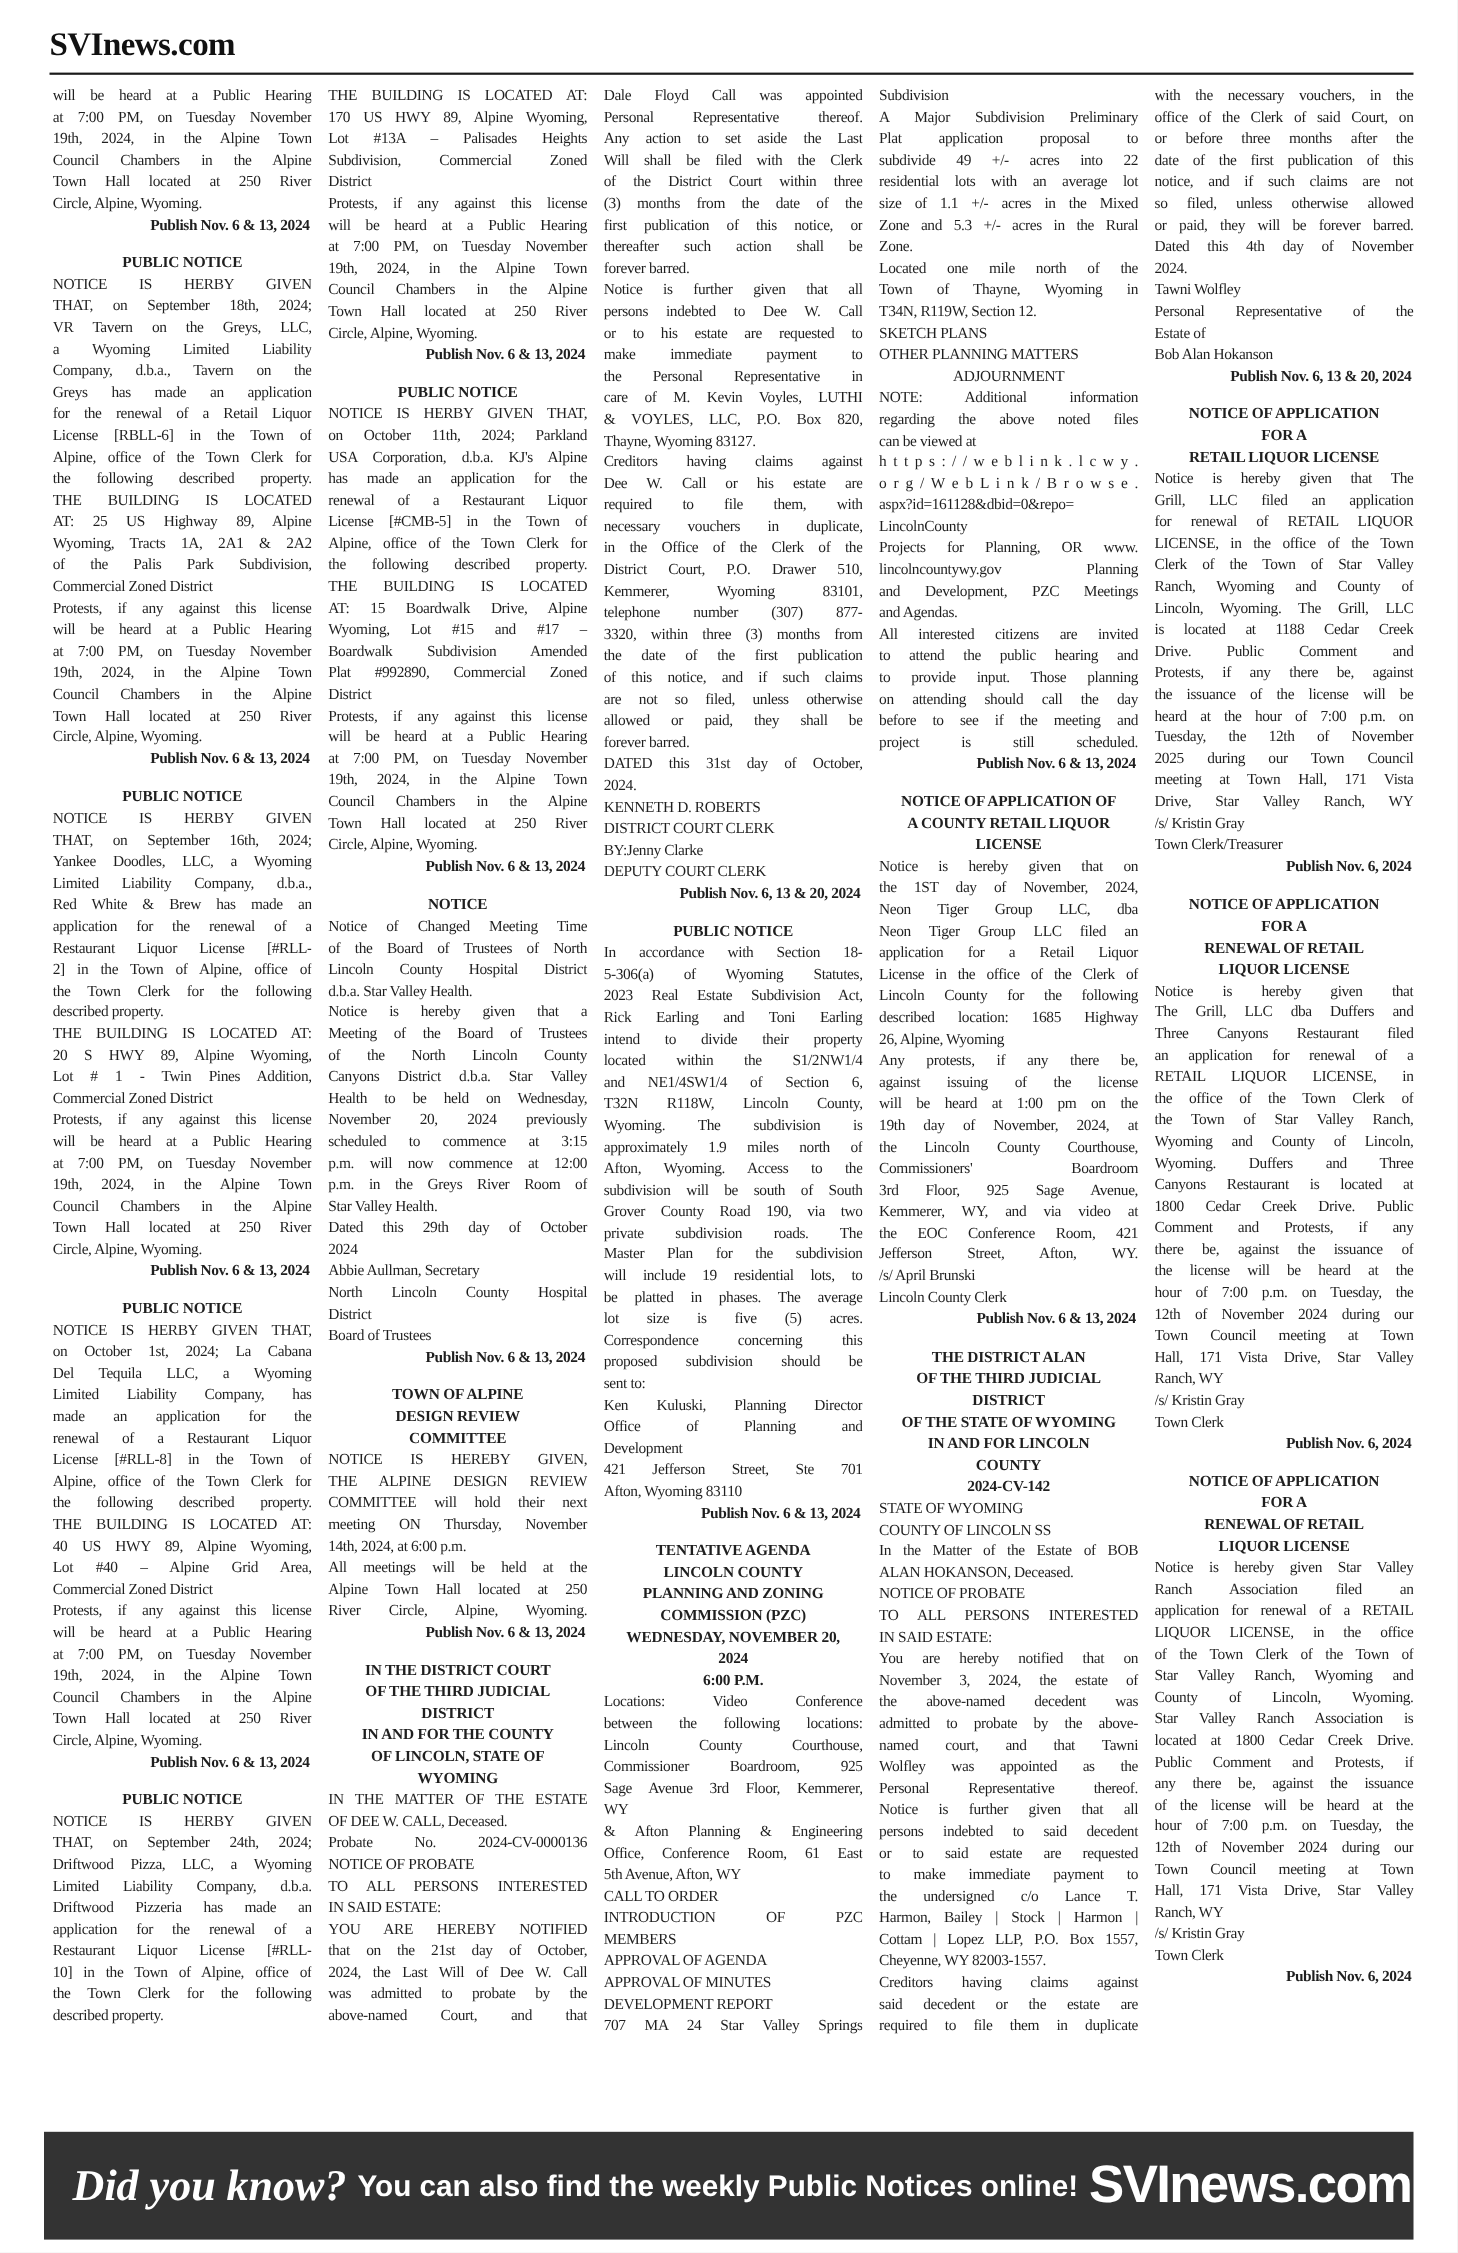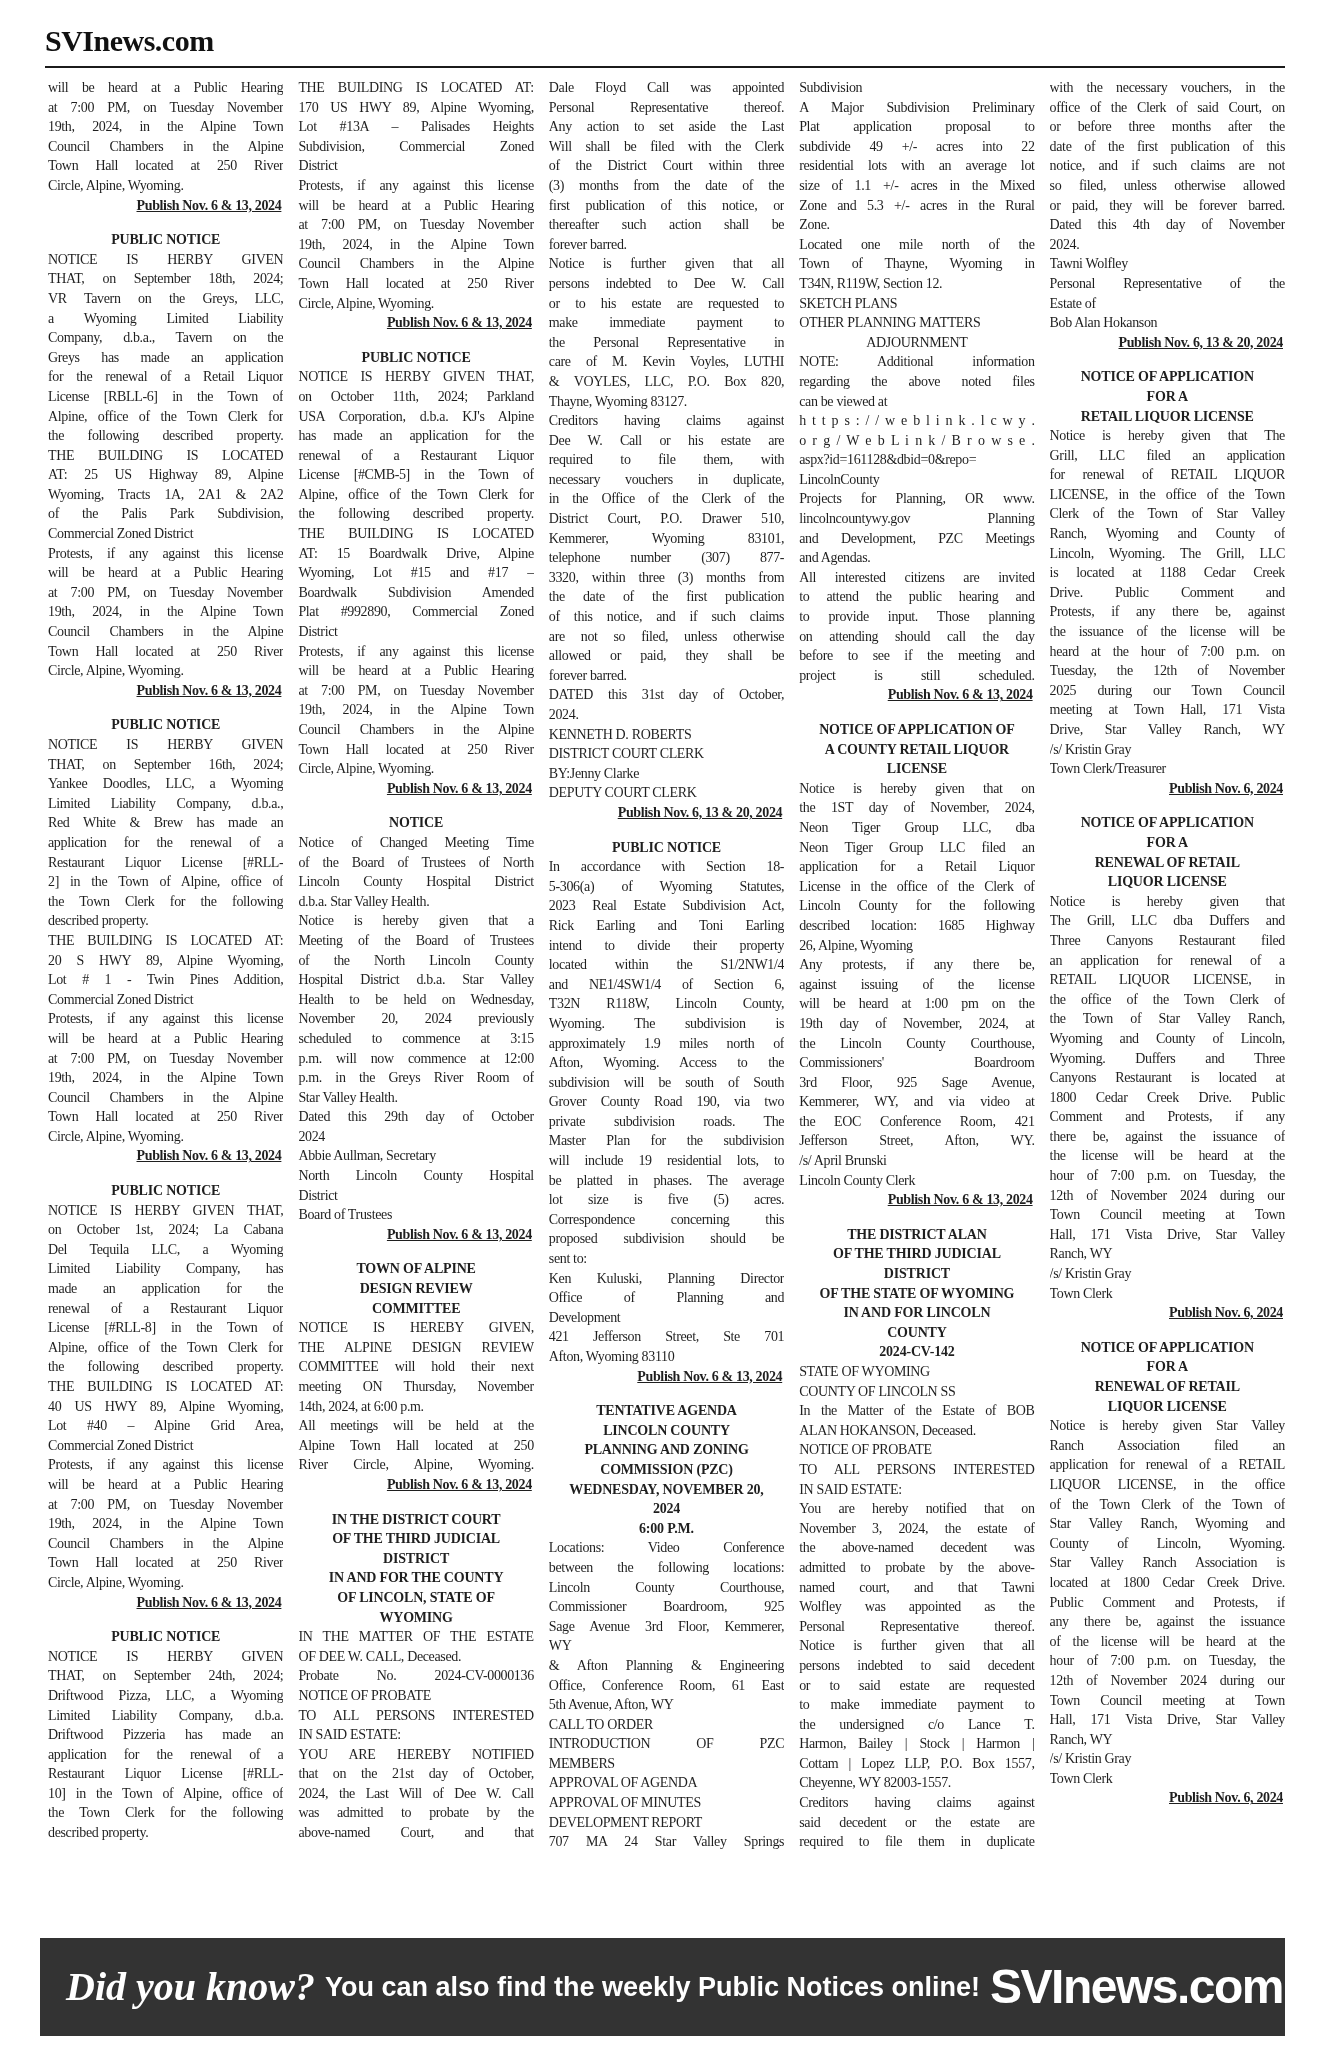--- a/index.html
+++ b/index.html
@@ -11,21 +11,21 @@
   .dl-date{font-weight:800;color:#000;}
   .dl-media{font-weight:700;color:#8a8a8a;}
   .rule{position:absolute;left:45px;right:40px;top:66px;height:2px;background:var(--rule,#1b1b1b);}
   .cols{position:absolute;left:48px;top:78px;width:1237px;display:grid;grid-template-columns:repeat(5,1fr);column-gap:15px;}
   .col{font-family:"Liberation Serif",serif;font-size:14px;line-height:19.6px;color:var(--ink,#1f1f1f);letter-spacing:-0.35px;}
   .ln{white-space:nowrap;overflow:hidden;}
   .blk.b .ln.j{text-align:justify;text-align-last:justify;}
   .blk.h{font-weight:700;text-align:center;margin-top:15px;}
   .blk.h .ln{letter-spacing:-0.2px;}
   .blk.c{text-align:center;}
-  .blk.p{font-weight:700;text-align:right;padding-right:2px;text-decoration:underline;}
+  .blk.p{font-weight:700;text-align:right;padding-right:2px;}
   .banner{position:absolute;left:40px;top:1938px;width:1245px;height:98px;background:var(--footer_bg,#333333);color:var(--footer_text,#ffffff);display:flex;align-items:center;padding:0 26px;box-sizing:border-box;}
   .f1{font:italic 800 40px/40px "Liberation Serif",serif;white-space:nowrap;}
   .f2{font:700 27px/27px "Liberation Sans",sans-serif;white-space:nowrap;margin:0 10px;}
   .f3{font:800 48px/48px "Liberation Sans",sans-serif;letter-spacing:-1.5px;white-space:nowrap;}
 </style>
 </head>
 <body>
 
 <div class="page">
   <div class="hdr">
@@ -187,21 +187,21 @@
           <div class="ln">NOTICE</div>
         </div>
         <div class="blk b">
           <div class="ln j">Notice of Changed Meeting Time</div>
           <div class="ln j">of the Board of Trustees of North</div>
           <div class="ln j">Lincoln County Hospital District</div>
           <div class="ln">d.b.a. Star Valley Health.</div>
           <div class="ln j">Notice is hereby given that a</div>
           <div class="ln j">Meeting of the Board of Trustees</div>
           <div class="ln j">of the North Lincoln County</div>
-          <div class="ln j">Hospital District d.b.a. Star Valley</div>
+          <div class="ln j">Canyons District d.b.a. Star Valley</div>
           <div class="ln j">Health to be held on Wednesday,</div>
           <div class="ln j">November 20, 2024 previously</div>
           <div class="ln j">scheduled to commence at 3:15</div>
           <div class="ln j">p.m. will now commence at 12:00</div>
           <div class="ln j">p.m. in the Greys River Room of</div>
           <div class="ln">Star Valley Health.</div>
           <div class="ln j">Dated this 29th day of October</div>
           <div class="ln">2024</div>
           <div class="ln">Abbie Aullman, Secretary</div>
           <div class="ln j">North Lincoln County Hospital</div>

